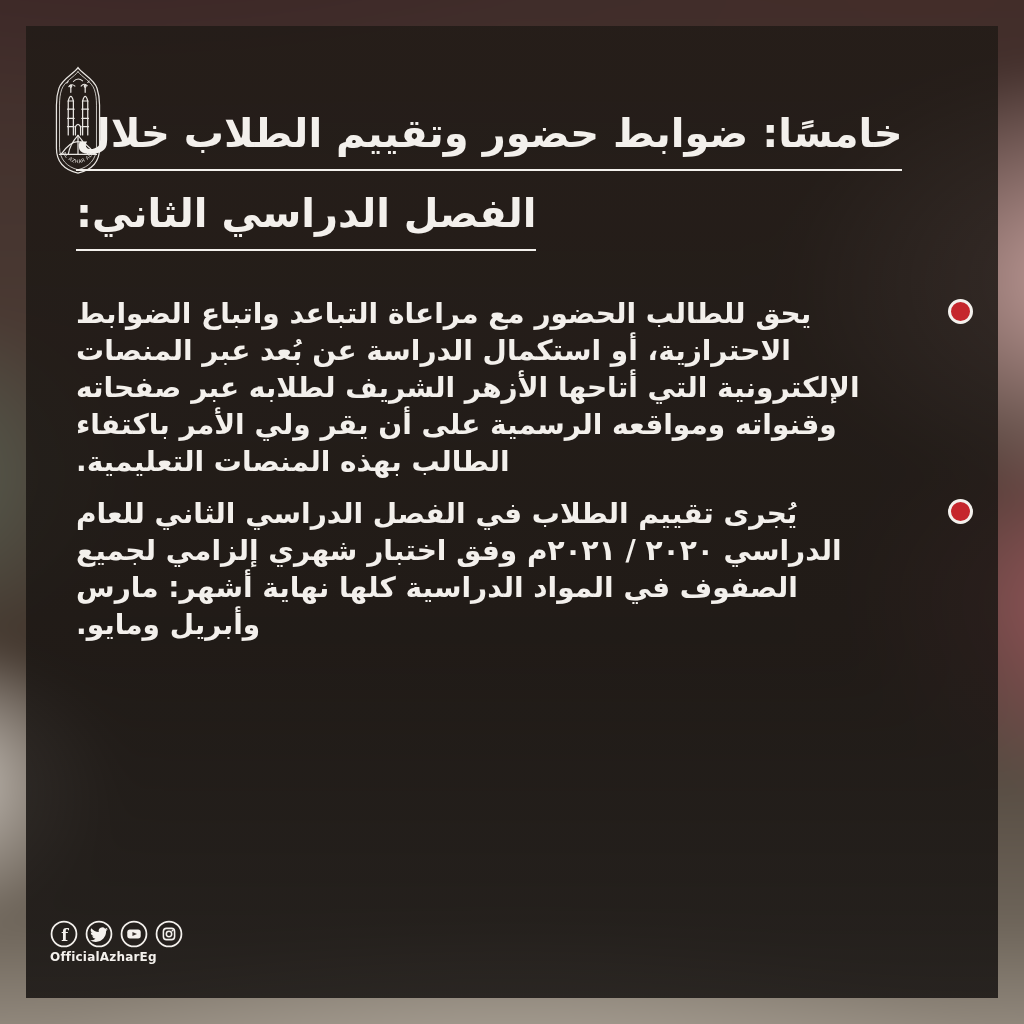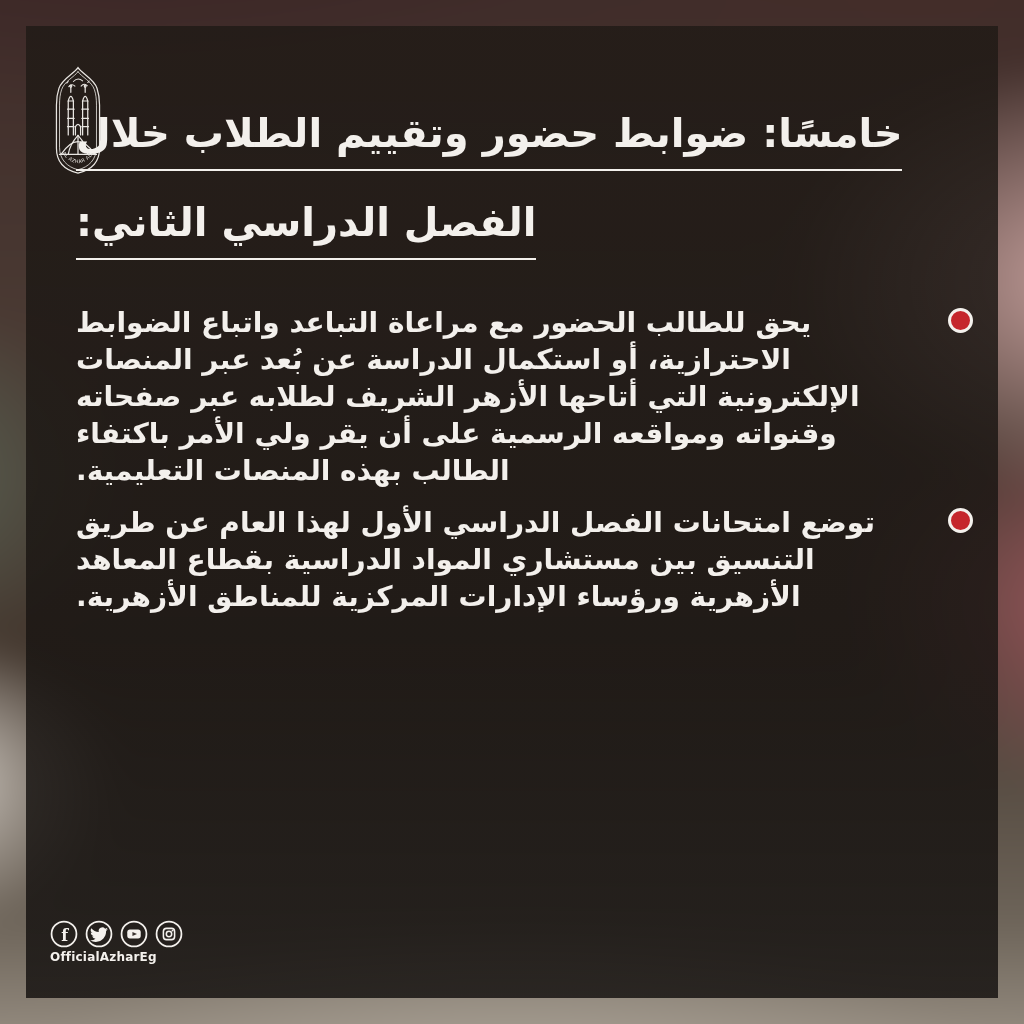--- a/index.html
+++ b/index.html
@@ -34,21 +34,21 @@
   }
   .logo{position:absolute;top:36px;left:21px;width:62px;height:116px;opacity:0.95;}
   .logo svg{width:100%;height:100%;}
   .content{direction:rtl;text-align:left;padding:82px 25px 0 50px;color:var(--text);}
   .title-line{display:block;}
   .title-line span{
     display:inline-block;
     font-size:40px;font-weight:bold;line-height:50px;
     padding-bottom:11px;border-bottom:2.5px solid var(--text);
   }
-  .title-line + .title-line{margin-top:26px;}
+  .title-line + .title-line{margin-top:17px;}
   .bullets{list-style:none;margin-top:44px;}
   .bullet-item{display:flex;align-items:flex-start;margin-bottom:15px;gap:44px;}
   .dot{
     flex:0 0 auto;width:25px;height:25px;border-radius:50%;
     background:var(--bullet_red);border:3px solid #f4f1ed;
     margin-left:13px;margin-top:4px;
   }
   .bullet-text{
     font-size:28px;font-weight:bold;line-height:37px;color:var(--text);
     max-width:880px;
@@ -116,21 +116,21 @@
         <span>الفصل الدراسي الثاني:</span>
       </div>
 
       <ul class="bullets">
         <li class="bullet-item">
           <span class="dot"></span>
           <span class="bullet-text">يحق للطالب الحضور مع مراعاة التباعد واتباع الضوابط الاحترازية، أو استكمال الدراسة عن بُعد عبر المنصات الإلكترونية التي أتاحها الأزهر الشريف لطلابه عبر صفحاته وقنواته ومواقعه الرسمية على أن يقر ولي الأمر باكتفاء الطالب بهذه المنصات التعليمية.</span>
         </li>
         <li class="bullet-item">
           <span class="dot"></span>
-          <span class="bullet-text">توضع امتحانات الفصل الدراسي الأول لهذا العام عن طريق التنسيق بين مستشاري المواد الدراسية بقطاع المعاهد الأزهرية ورؤساء الإدارات المركزية للمناطق الأزهرية.</span>
+          <span class="bullet-text">يُجرى تقييم الطلاب في الفصل الدراسي الثاني للعام الدراسي ٢٠٢٠ / ٢٠٢١م وفق اختبار شهري إلزامي لجميع الصفوف في المواد الدراسية كلها نهاية أشهر: مارس وأبريل ومايو.</span>
         </li>
       </ul>
     </div>
 
     <div class="social">
       <div class="social-icons">
         <svg viewBox="0 0 27 27">
           <circle cx="13.5" cy="13.5" r="12" fill="none" stroke="#f4f1ed" stroke-width="1.7"></circle>
           <text x="14.2" y="20" font-size="15.5" font-weight="bold" text-anchor="middle" fill="#f4f1ed" font-family="DejaVu Serif, serif">f</text>
         </svg>

